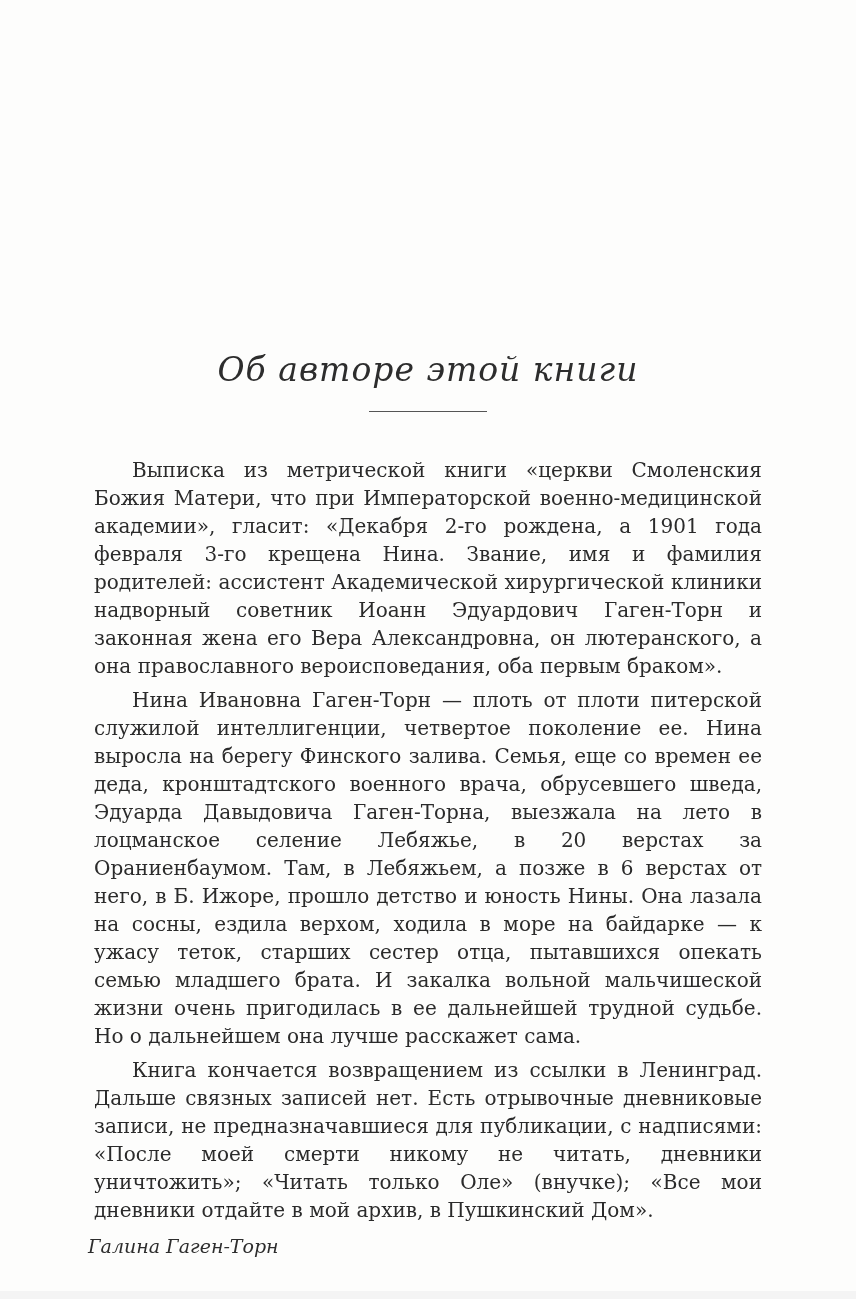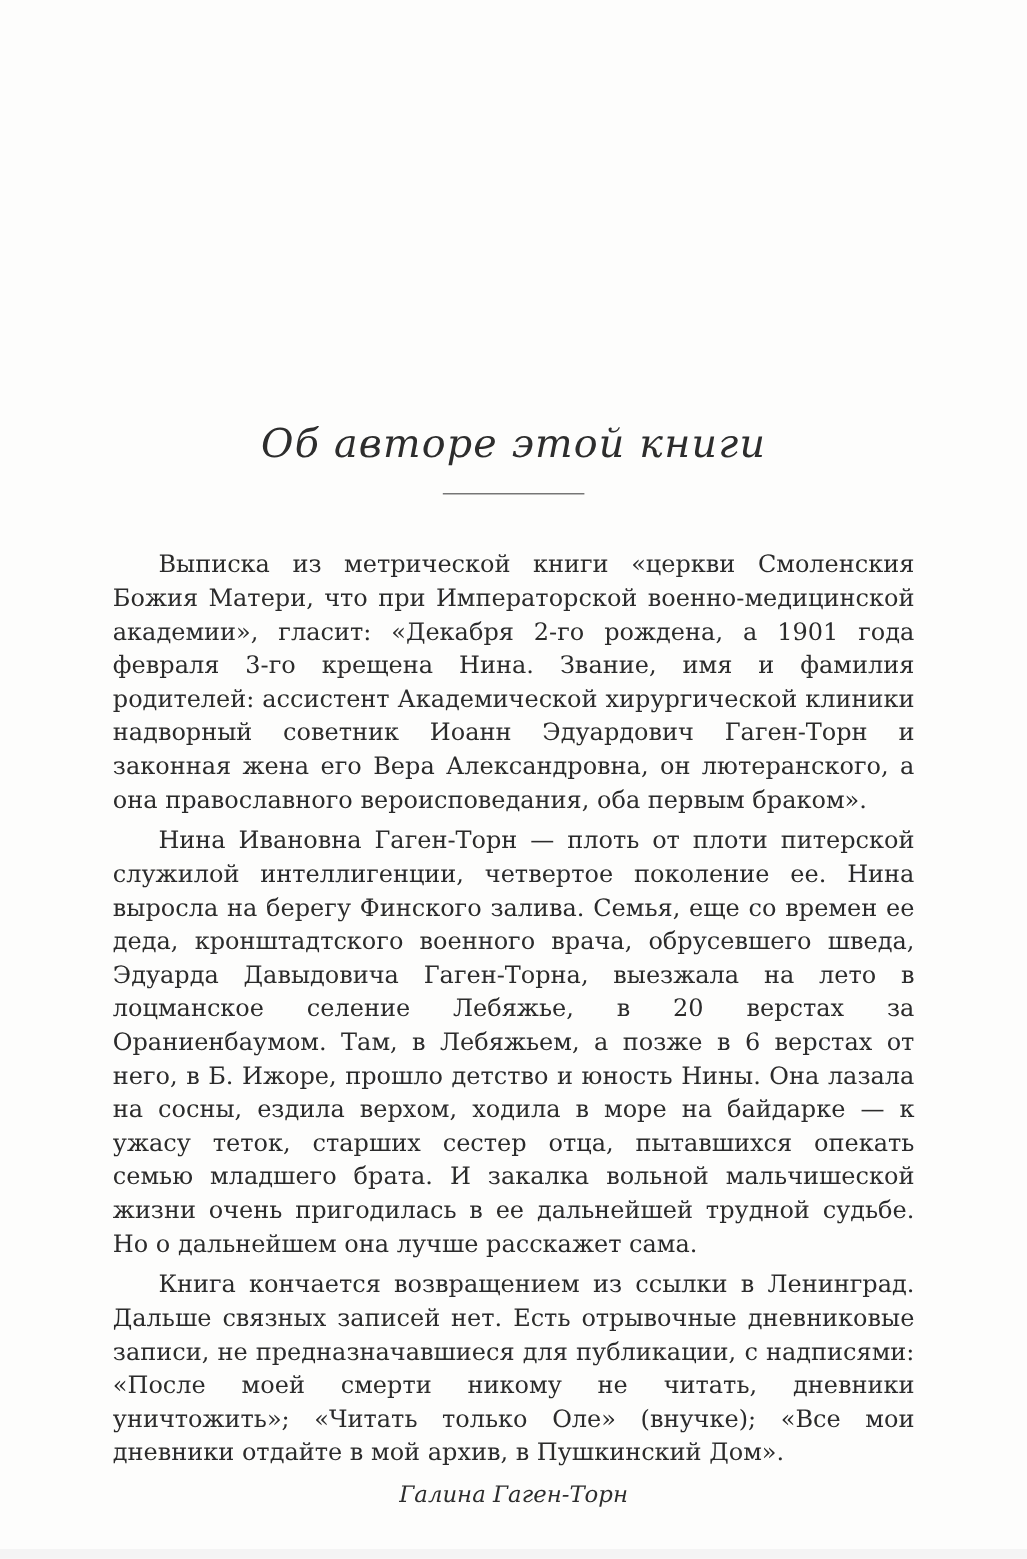--- a/index.html
+++ b/index.html
@@ -41,21 +41,21 @@
     line-height: 28px;
     text-align: justify;
   }
   .body-text p {
     margin: 6px;
     padding: 0;
     text-indent: 38px;
   }
   .signature {
     margin-top: 8px;
-    text-align: center;
+    text-align: left;
     font-style: italic;
     font-size: 19px;
     color: #2d2d2d;
   }
 </style>
 </head>
 <body>
 
 <div class="page">
 

